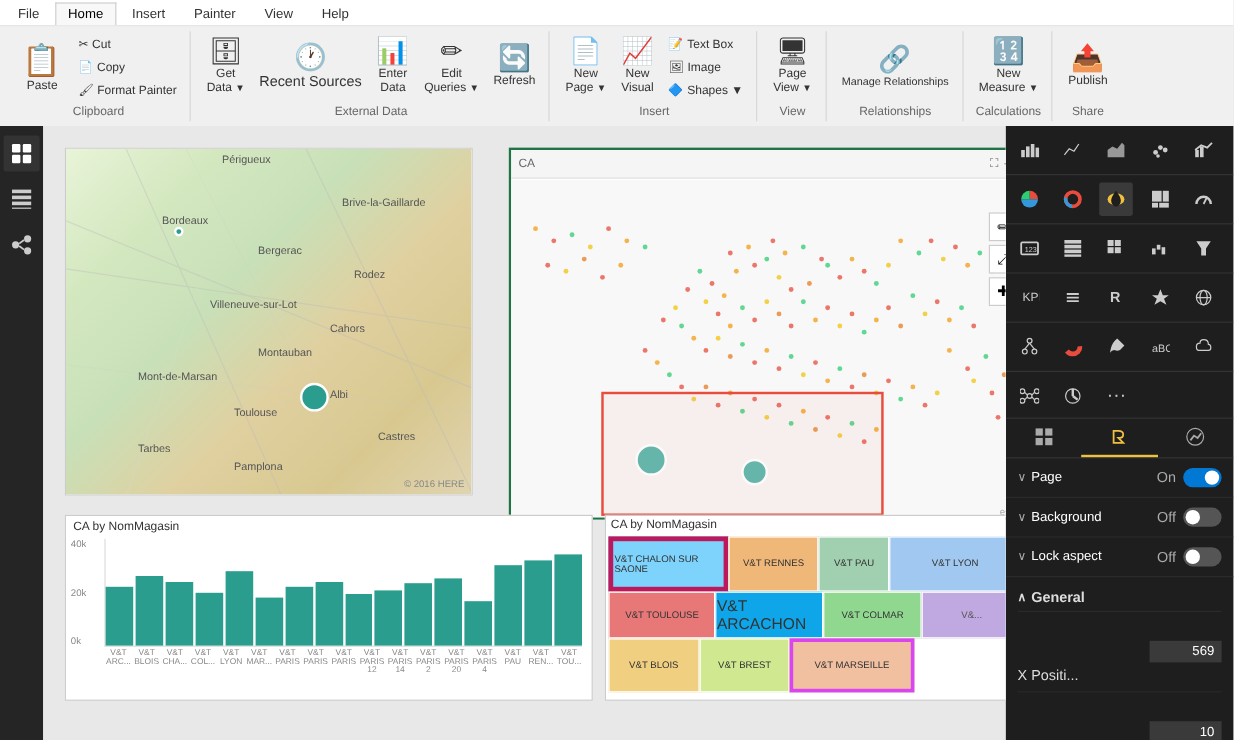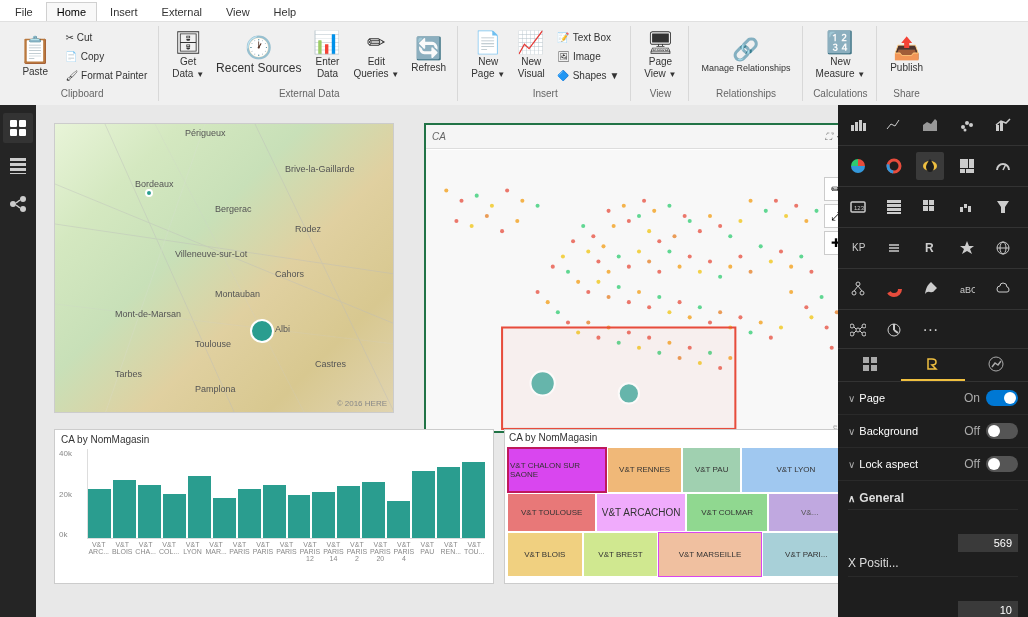--- a/index.html
+++ b/index.html
@@ -35,21 +35,21 @@
 
     
     .map-visual { left: 10px; top: 10px; width: 340px; height: 290px; }
     .map-bg { width: 100%; height: 100%; background: linear-gradient(135deg, #e8f4d8 0%, #d4e8c0 20%, #c8e0b8 40%, #e0d0a0 60%, #d8c890 80%, #e0d4b0 100%); position: relative; overflow: hidden; }
     .map-dot { position: absolute; width: 8px; height: 8px; border-radius: 50%; background: #2a9d8f; border: 2px solid white; }
     .map-dot.large { width: 24px; height: 24px; }
     .map-label { font-size: 9px; color: #555; position: absolute; }
 
     
     .scatter-visual { left: 380px; top: 10px; width: 430px; height: 310px; }
-    .scatter-header { height: 24px; background: #f5f5f5; display: flex; align-items: center; justify-content: space-between; padding: 0 6px; border-bottom: 1px solid #ddd; font-size: 10px; color: #666; font-style: italic; }
+    .scatter-header { height: 24px; background: #f5f5f5; display: flex; align-items: center; justify-content: space-between; padding: 0 6px; border-bottom: 1px solid #ddd; font-size: 10px; color: #666; }
     .scatter-body { position: relative; flex: 1; background: #fff; overflow: hidden; }
 
     
     .bar-chart-visual { left: 10px; top: 316px; width: 440px; height: 155px; }
     .chart-title { font-size: 10px; color: #333; padding: 4px 6px; }
 
     
     .treemap-visual { left: 460px; top: 316px; width: 350px; height: 155px; }
     .treemap-title { font-size: 10px; color: #333; padding: 2px 4px; }
 
@@ -85,21 +85,21 @@
     .pos-input { background: #3a3a3a; border: none; color: #fff; font-size: 11px; padding: 3px 6px; width: 60px; text-align: right; }
   </style>
 </head>
 <body>
 
 <div>
   <div class="ribbon-tabs">
     <div class="ribbon-tab">File</div>
     <div class="ribbon-tab active">Home</div>
     <div class="ribbon-tab">Insert</div>
-    <div class="ribbon-tab">External</div>
+    <div class="ribbon-tab">Painter</div>
     <div class="ribbon-tab">View</div>
     <div class="ribbon-tab">Help</div>
   </div>
   <div class="ribbon-content">
 
     <div class="ribbon-group">
       <div class="ribbon-group-items">
         <div class="paste-big">
           <div class="icon">📋</div>
           <div class="label">Paste</div>
@@ -483,34 +483,33 @@
             <span style="flex:1;text-align:center">V&amp;T REN...</span>
             <span style="flex:1;text-align:center">V&amp;T TOU...</span>
           </div>
         </div>
       </div>
 
       <div class="visual-card treemap-visual">
         <div class="treemap-title">CA by NomMagasin</div>
         <div style="position:relative;height:130px;margin:2px">
 
-          <div style="position:absolute;left:0%;top:0%;width:29%;height:35%;background:#d946ef;border:2px solid #be185d;display:flex;align-items:center;justify-content:center;font-size:8px;color:#333;overflow:hidden;padding:1px">V&amp;T CHALON SUR SAONE</div>
+          <div style="position:absolute;left:0%;top:0%;width:29%;height:35%;background:#7dd3fc;border:4px solid #be185d;display:flex;align-items:center;justify-content:center;font-size:8px;color:#333;overflow:hidden;padding:1px">V&amp;T CHALON SUR SAONE</div>
           <div style="position:absolute;left:29%;top:0%;width:22%;height:35%;background:#f0b878;border:1px solid white;display:flex;align-items:center;justify-content:center;font-size:8px;color:#333">V&amp;T RENNES</div>
           <div style="position:absolute;left:51%;top:0%;width:17%;height:35%;background:#a0d0b0;border:1px solid white;display:flex;align-items:center;justify-content:center;font-size:8px;color:#333">V&amp;T PAU</div>
           <div style="position:absolute;left:68%;top:0%;width:32%;height:35%;background:#a0c8f0;border:1px solid white;display:flex;align-items:center;justify-content:center;font-size:8px;color:#333">V&amp;T LYON</div>
 
           <div style="position:absolute;left:0%;top:35%;width:26%;height:30%;background:#e87878;border:1px solid white;display:flex;align-items:center;justify-content:center;font-size:8px;color:#333">V&amp;T TOULOUSE</div>
-          <div style="position:absolute;left:26%;top:35%;width:26%;height:30%;background:#f0abfc;border:1px solid white;display:flex;align-items:center;justify-content:center;font-size:10px;color:#333">V&amp;T ARCACHON</div>
+          <div style="position:absolute;left:26%;top:35%;width:26%;height:30%;background:#0ea5e9;border:1px solid white;display:flex;align-items:center;justify-content:center;font-size:13px;color:#333">V&amp;T ARCACHON</div>
           <div style="position:absolute;left:52%;top:35%;width:24%;height:30%;background:#90d890;border:1px solid white;display:flex;align-items:center;justify-content:center;font-size:8px;color:#333">V&amp;T COLMAR</div>
           <div style="position:absolute;left:76%;top:35%;width:24%;height:30%;background:#c0a8e0;border:1px solid white;display:flex;align-items:center;justify-content:center;font-size:8px;color:#555;overflow:hidden">V&amp;...</div>
 
           <div style="position:absolute;left:0%;top:65%;width:22%;height:35%;background:#f0d080;border:1px solid white;display:flex;align-items:center;justify-content:center;font-size:8px;color:#333">V&amp;T BLOIS</div>
           <div style="position:absolute;left:22%;top:65%;width:22%;height:35%;background:#d0e890;border:1px solid white;display:flex;align-items:center;justify-content:center;font-size:8px;color:#333">V&amp;T BREST</div>
-          <div style="position:absolute;left:44%;top:65%;width:30%;height:35%;background:#f0c0a0;border:1px solid #d946ef;display:flex;align-items:center;justify-content:center;font-size:8px;color:#333">V&amp;T MARSEILLE</div>
-          <div style="position:absolute;left:74%;top:65%;width:26%;height:35%;background:#a8d0d8;border:1px solid white;display:flex;align-items:center;justify-content:center;font-size:8px;color:#333">V&amp;T PARI...</div>
+          <div style="position:absolute;left:44%;top:65%;width:30%;height:35%;background:#f0c0a0;border:3px solid #d946ef;display:flex;align-items:center;justify-content:center;font-size:8px;color:#333">V&amp;T MARSEILLE</div>
         </div>
       </div>
 
     </div>
   </div>
 
   <div class="right-panel">
 
     <div class="viz-icons-grid">
       <div class="viz-icon">

